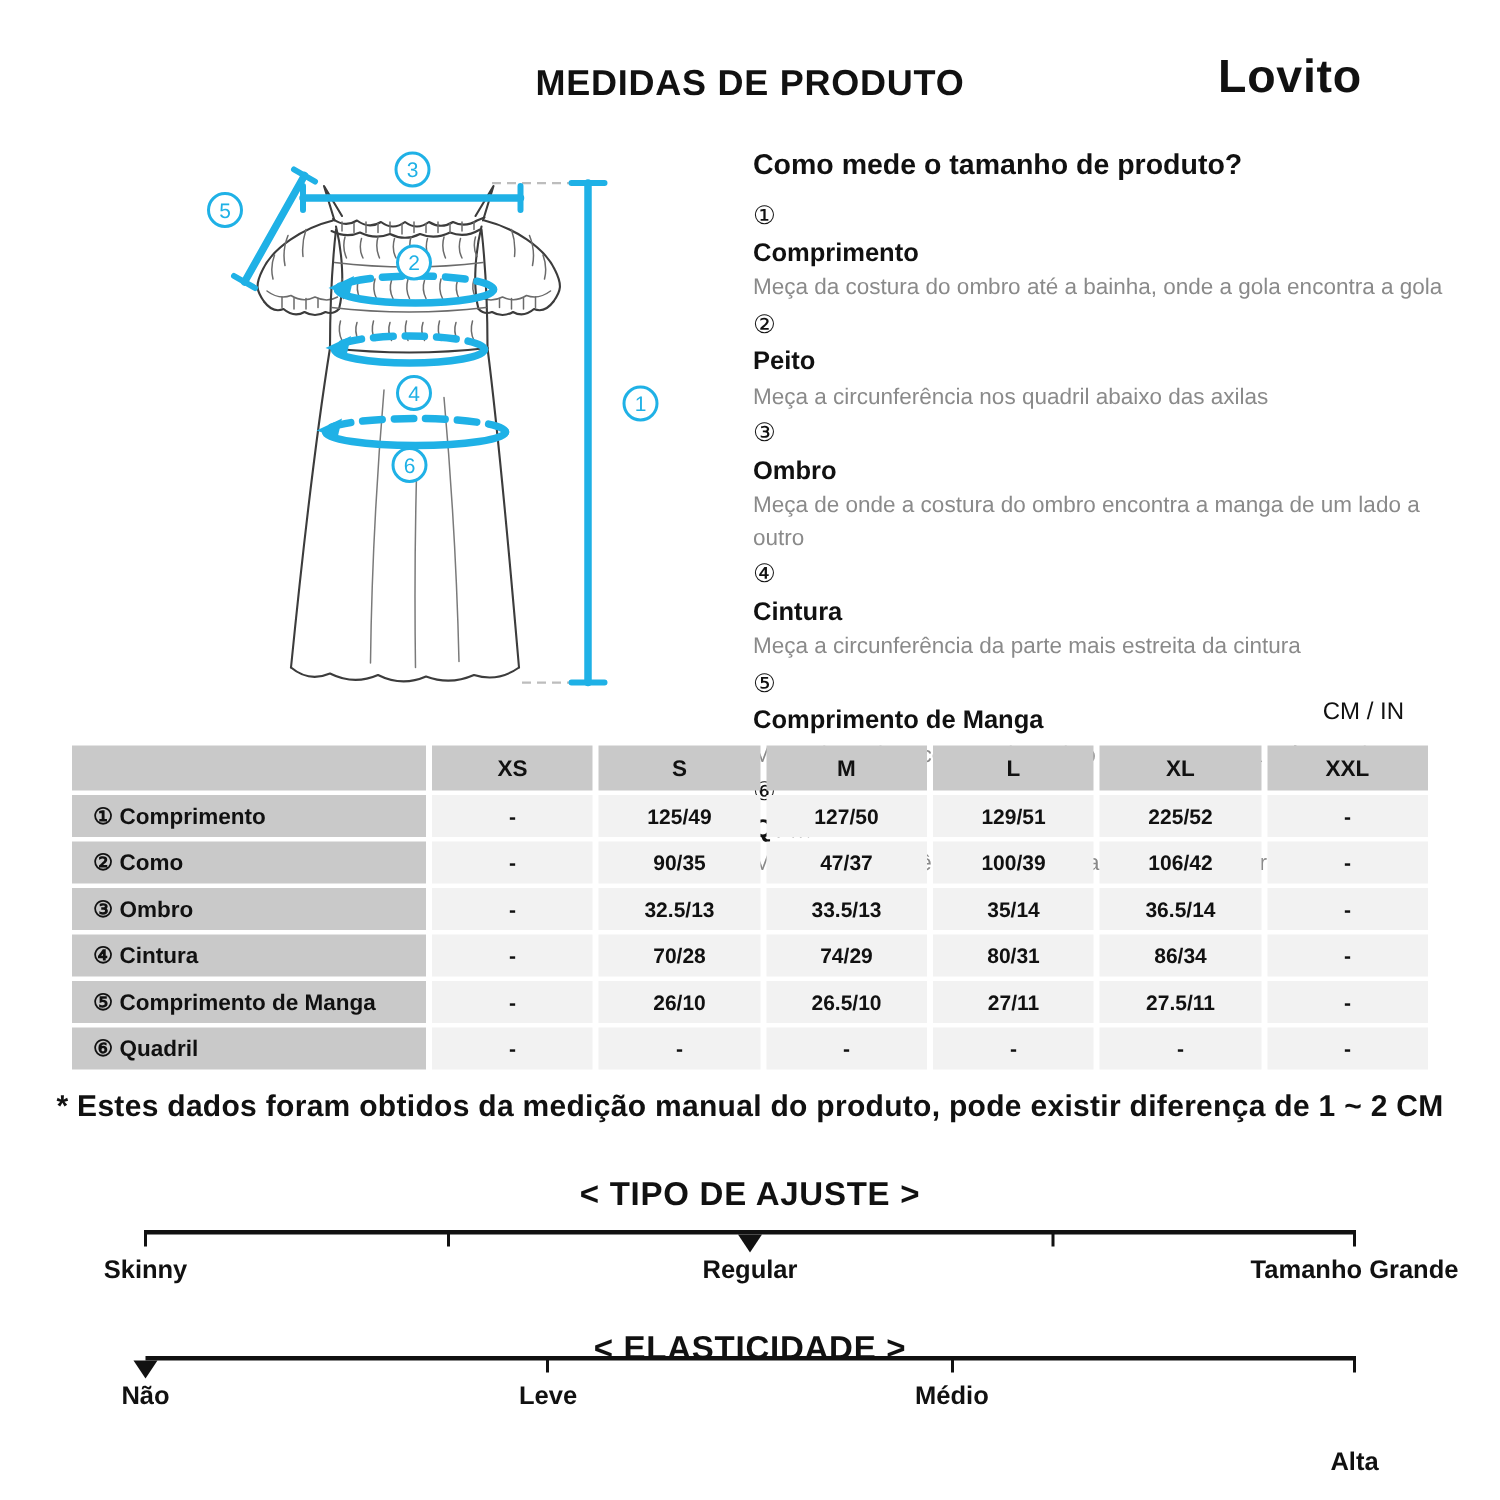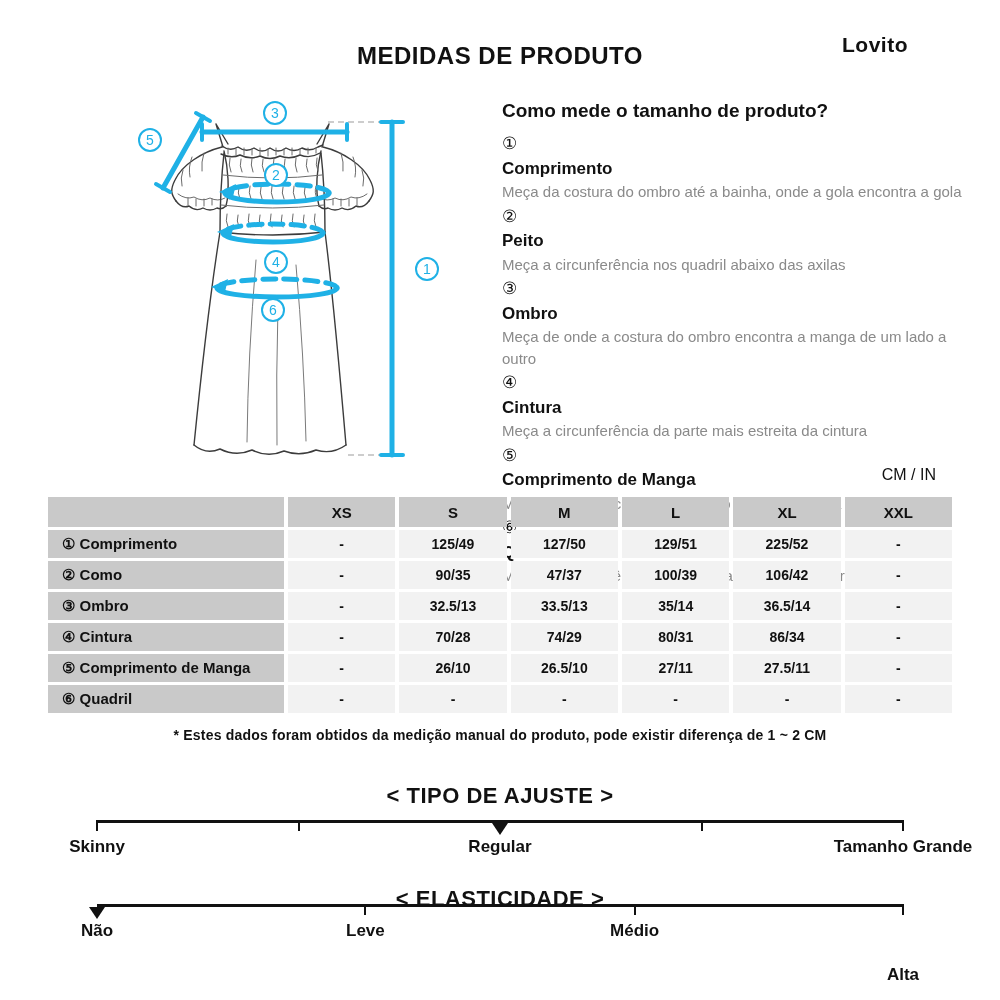--- a/index.html
+++ b/index.html
@@ -10,21 +10,21 @@
     --ink:#111111;
   }
   *{box-sizing:border-box;margin:0;padding:0;}
   html,body{background:#ffffff;}
   body{font-family:"Liberation Sans", sans-serif;color:var(--ink);}
   .canvas{position:relative;width:1000px;height:1000px;background:#fff;overflow:hidden;margin:0 auto;}
 
   
   .page-title{position:absolute;left:0;right:0;top:42px;text-align:center;
     font-size:24px;font-weight:bold;letter-spacing:.5px;}
-  .brand-logo{position:absolute;top:33px;right:92px;font-size:21px;font-weight:bold;letter-spacing:.5px;}
+  .brand-logo{position:absolute;top:33px;right:92px;font-size:31px;font-weight:bold;letter-spacing:.5px;}
 
   
   .diagram{position:absolute;left:70px;top:95px;width:420px;height:380px;}
   .dress{stroke:#3c3c3c;stroke-width:1.4;fill:none;stroke-linecap:round;stroke-linejoin:round;}
   .thin{stroke:#6b6b6b;stroke-width:1;fill:none;stroke-linecap:round;}
   .drape{stroke:#7a7a7a;stroke-width:1;fill:none;stroke-linecap:round;}
   .cy{stroke:var(--accent);fill:none;stroke-linecap:round;}
   .w5{stroke-width:5;}
   .w4{stroke-width:4;}
   .dash{stroke-dasharray:13 8;}
@@ -46,21 +46,21 @@
   .unit-label{position:absolute;top:466px;right:64px;font-size:16px;font-weight:normal;}
   .size-table{position:absolute;left:48px;top:497px;width:904px;
     display:grid;grid-template-columns:236px repeat(6,1fr);
     grid-template-rows:30px repeat(6,28px);gap:3px 4px;}
   .cell{display:flex;align-items:center;justify-content:center;}
   .th{background:var(--table-header-bg);font-weight:bold;font-size:15px;}
   .rowlabel{background:var(--table-header-bg);justify-content:flex-start;
     padding-left:14px;font-size:15px;font-weight:bold;}
   .td{background:var(--table-cell-bg);font-weight:bold;font-size:14px;}
   .footnote{position:absolute;left:0;right:0;top:727px;text-align:center;
-    font-size:14px;font-weight:bold;letter-spacing:.2px;}
+    font-size:20px;font-weight:bold;letter-spacing:.2px;}
 
   
   .scale-heading{position:absolute;left:0;right:0;text-align:center;
     font-size:22px;font-weight:bold;letter-spacing:.5px;}
   .scale-heading.fit{top:783px;}
   .scale-heading.elast{top:886px;}
   .scale-wrap{position:absolute;left:97px;width:806px;height:40px;}
   .scale-wrap.fit{top:820px;}
   .scale-wrap.elast{top:904px;text-align:center;}
   .scale-line{position:absolute;left:0;top:0;width:100%;height:3px;background:#111;}

